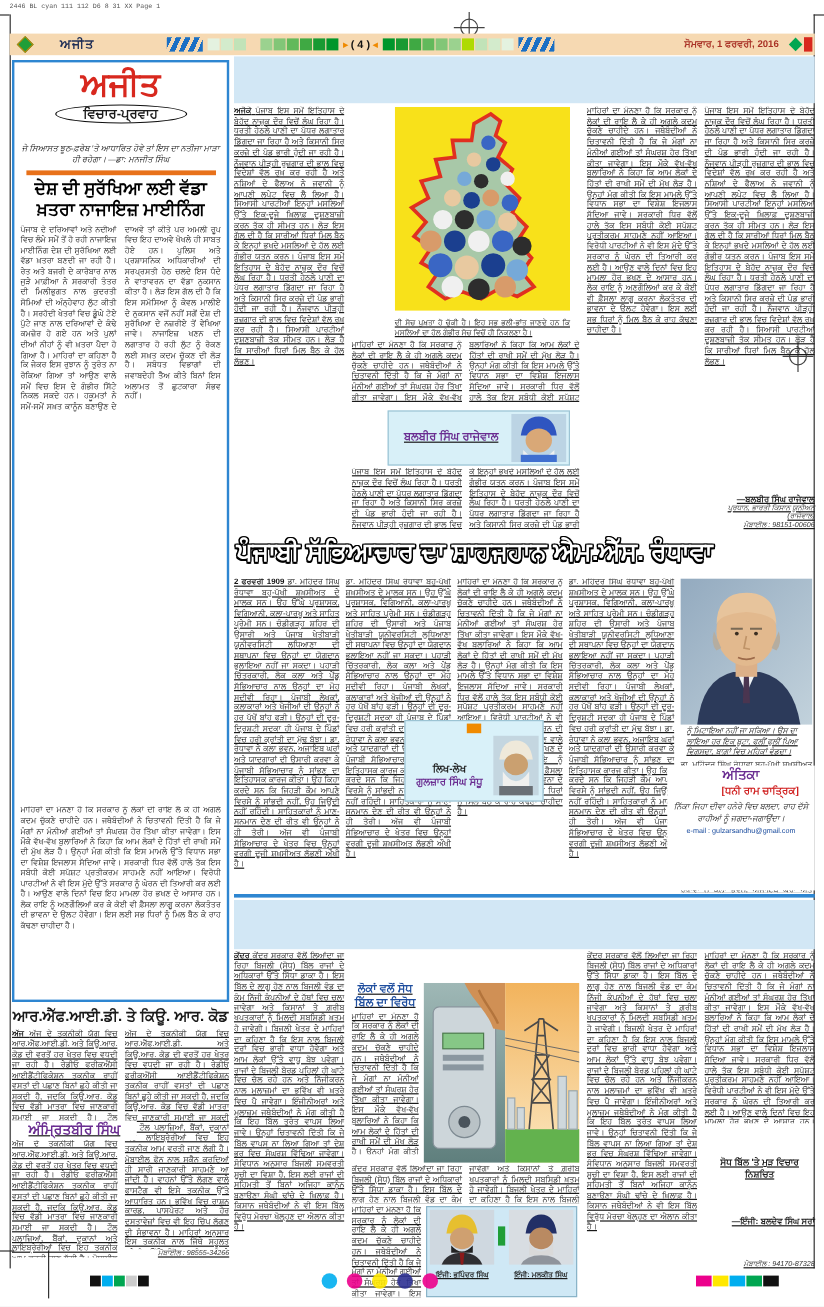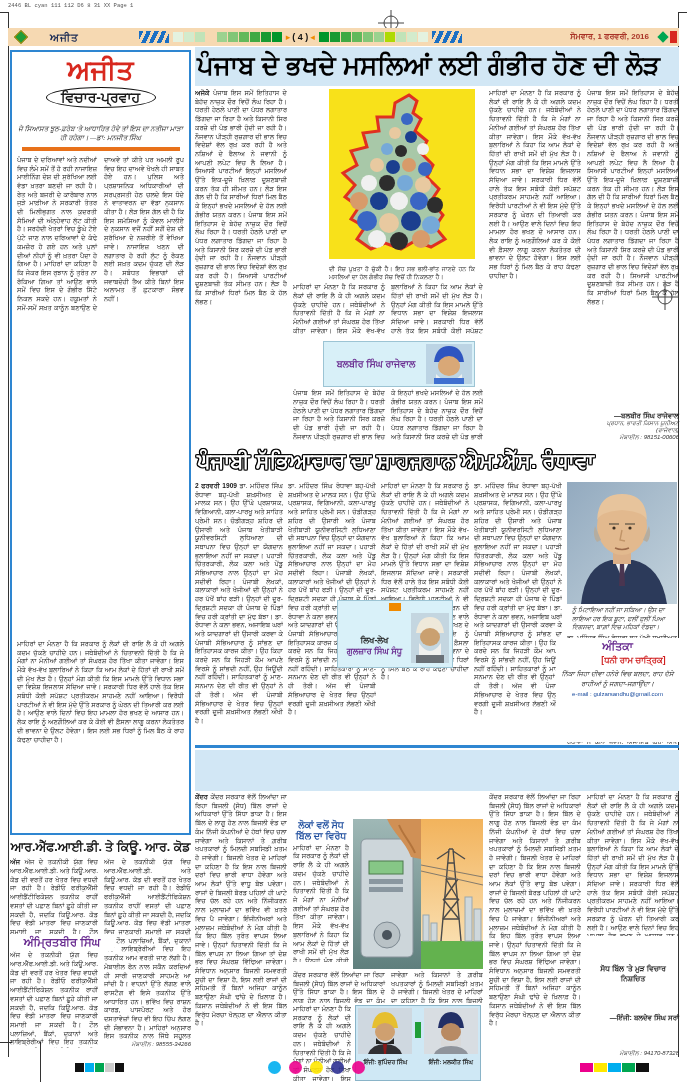--- a/index.html
+++ b/index.html
@@ -20,31 +20,31 @@
   .sqrow{display:flex;gap:1px;margin:0 4px;}
   .sq{width:10px;height:10px;}
   .pageno{font-weight:bold;font-size:9px;color:#111;margin:0 2px;}
   .mh-arrow{color:#f08a00;font-size:9px;font-weight:bold;}
   .mh-date{font-weight:bold;font-size:8px;color:#a93226;margin-left:auto;margin-right:10px;white-space:nowrap;}
   .diamond{width:8px;height:8px;transform:rotate(45deg);}
   
   .edit-box{left:10px;top:50px;width:181px;height:785px;border:2px solid #2e86d1;box-sizing:border-box;padding:4px 5px;}
   .edit-logo{color:#d8281e;font-weight:bold;font-size:27px;text-align:center;line-height:1.05;}
   .edit-oval{margin:3px auto 17px;width:108px;border:1.4px solid #111;border-radius:50%;
-             font-weight:bold;font-size:14px;text-align:center;padding:1px 0;}
+             font-weight:bold;font-size:11px;text-align:center;padding:1px 0;}
   .edit-quote{margin-top:4px;font-family:"Liberation Serif",serif;font-style:italic;
               font-size:7px;line-height:1.25;text-align:center;}
   .edit-rule{margin:4px auto;width:158px;height:4px;background:#e8711a;}
   .edit-head{font-weight:800;font-size:14.5px;line-height:1.15;text-align:center;color:#000;}
   .edit-body{margin-top:5px;height:480px;column-count:2;column-gap:7px;}
   .edit-foot{margin-top:4px;height:152px;}
   
   .band{background:#d2e7f5;}
   .art-head{font-weight:900;color:#000;white-space:nowrap;}
-  .cols{display:flex;gap:6px;}
+  .cols{display:flex;gap:6px;text-decoration:underline;}
   .colflex{display:flex;flex-direction:column;}
   .credit-name{font-weight:bold;font-size:7px;text-align:right;margin-top:2px;}
   .credit-line{font-style:italic;font-size:6px;text-align:right;color:#333;}
   
   .lead-band{left:195px;top:47px;width:484px;height:39px;}
   .lead-headline{left:197px;top:50px;width:482px;font-size:26px;}
   .lead-cols{left:195px;top:89px;width:484px;height:352px;}
   .map-wrap{margin-left:36px;width:146px;}
   .map-caption{font-size:6.2px;line-height:1.3;margin:2px 0 2px 36px;width:146px;text-align:justify;}
   .rajewal-box{margin:2px 0 2px 30px;width:152px;height:46px;background:#d8f0f8;border:1px solid #9cc4d4;
@@ -145,26 +145,26 @@
     <div class="mh-date">ਸੋਮਵਾਰ, 1 ਫਰਵਰੀ, 2016</div>
     <div class="diamond" style="background:#00a651;margin-right:3px;"></div>
     <div style="width:7px;height:12px;background:#d8281e;margin-right:2px;"></div>
   </div>
 
   <div class="abs edit-box">
     <div class="edit-logo">ਅਜੀਤ</div>
     <div class="edit-oval">ਵਿਚਾਰ-ਪ੍ਰਵਾਹ</div>
     <div class="edit-quote">ਜੇ ਸਿਆਸਤ ਝੂਠ-ਫ਼ਰੇਬ 'ਤੇ ਆਧਾਰਿਤ ਹੋਵੇ ਤਾਂ ਇਸ ਦਾ ਨਤੀਜਾ ਮਾੜਾ ਹੀ ਰਹੇਗਾ। —ਡਾ: ਮਨਜੀਤ ਸਿੰਘ</div>
     <div class="edit-rule"></div>
+    <div class="edit-head">ਦੇਸ਼ ਦੀ ਸੁਰੱਖਿਆ ਲਈ ਵੱਡਾ ਖ਼ਤਰਾ ਨਾਜਾਇਜ਼ ਮਾਈਨਿੰਗ</div>
     <div class="edit-body body-txt">ਪੰਜਾਬ ਦੇ ਦਰਿਆਵਾਂ ਅਤੇ ਨਦੀਆਂ ਵਿਚ ਲੰਮੇ ਸਮੇਂ ਤੋਂ ਹੋ ਰਹੀ ਨਾਜਾਇਜ਼ ਮਾਈਨਿੰਗ ਦੇਸ਼ ਦੀ ਸੁਰੱਖਿਆ ਲਈ ਵੱਡਾ ਖ਼ਤਰਾ ਬਣਦੀ ਜਾ ਰਹੀ ਹੈ। ਰੇਤ ਅਤੇ ਬਜਰੀ ਦੇ ਕਾਰੋਬਾਰ ਨਾਲ ਜੁੜੇ ਮਾਫ਼ੀਆ ਨੇ ਸਰਕਾਰੀ ਤੰਤਰ ਦੀ ਮਿਲੀਭੁਗਤ ਨਾਲ ਕੁਦਰਤੀ ਸੋਮਿਆਂ ਦੀ ਅੰਨ੍ਹੇਵਾਹ ਲੁੱਟ ਕੀਤੀ ਹੈ। ਸਰਹੱਦੀ ਖੇਤਰਾਂ ਵਿਚ ਡੂੰਘੇ ਟੋਏ ਪੁੱਟੇ ਜਾਣ ਨਾਲ ਦਰਿਆਵਾਂ ਦੇ ਕੰਢੇ ਕਮਜ਼ੋਰ ਹੋ ਗਏ ਹਨ ਅਤੇ ਪੁਲਾਂ ਦੀਆਂ ਨੀਹਾਂ ਨੂੰ ਵੀ ਖ਼ਤਰਾ ਪੈਦਾ ਹੋ ਗਿਆ ਹੈ। ਮਾਹਿਰਾਂ ਦਾ ਕਹਿਣਾ ਹੈ ਕਿ ਜੇਕਰ ਇਸ ਰੁਝਾਨ ਨੂੰ ਤੁਰੰਤ ਨਾ ਰੋਕਿਆ ਗਿਆ ਤਾਂ ਆਉਣ ਵਾਲੇ ਸਮੇਂ ਵਿਚ ਇਸ ਦੇ ਗੰਭੀਰ ਸਿੱਟੇ ਨਿਕਲ ਸਕਦੇ ਹਨ। ਹਕੂਮਤਾਂ ਨੇ ਸਮੇਂ-ਸਮੇਂ ਸਖ਼ਤ ਕਾਨੂੰਨ ਬਣਾਉਣ ਦੇ ਦਾਅਵੇ ਤਾਂ ਕੀਤੇ ਪਰ ਅਮਲੀ ਰੂਪ ਵਿਚ ਇਹ ਦਾਅਵੇ ਖੋਖਲੇ ਹੀ ਸਾਬਤ ਹੋਏ ਹਨ। ਪੁਲਿਸ ਅਤੇ ਪ੍ਰਸ਼ਾਸਨਿਕ ਅਧਿਕਾਰੀਆਂ ਦੀ ਸਰਪ੍ਰਸਤੀ ਹੇਠ ਚਲਦੇ ਇਸ ਧੰਦੇ ਨੇ ਵਾਤਾਵਰਨ ਦਾ ਵੱਡਾ ਨੁਕਸਾਨ ਕੀਤਾ ਹੈ। ਲੋੜ ਇਸ ਗੱਲ ਦੀ ਹੈ ਕਿ ਇਸ ਸਮੱਸਿਆ ਨੂੰ ਕੇਵਲ ਮਾਲੀਏ ਦੇ ਨੁਕਸਾਨ ਵਜੋਂ ਨਹੀਂ ਸਗੋਂ ਦੇਸ਼ ਦੀ ਸੁਰੱਖਿਆ ਦੇ ਨਜ਼ਰੀਏ ਤੋਂ ਵੇਖਿਆ ਜਾਵੇ। ਨਾਜਾਇਜ਼ ਖਣਨ ਦੀ ਲਗਾਤਾਰ ਹੋ ਰਹੀ ਲੁੱਟ ਨੂੰ ਰੋਕਣ ਲਈ ਸਖ਼ਤ ਕਦਮ ਚੁੱਕਣ ਦੀ ਲੋੜ ਹੈ। ਸਬੰਧਤ ਵਿਭਾਗਾਂ ਦੀ ਜਵਾਬਦੇਹੀ ਤੈਅ ਕੀਤੇ ਬਿਨਾਂ ਇਸ ਅਲਾਮਤ ਤੋਂ ਛੁਟਕਾਰਾ ਸੰਭਵ ਨਹੀਂ।</div>
     <div class="edit-foot body-txt">ਮਾਹਿਰਾਂ ਦਾ ਮੰਨਣਾ ਹੈ ਕਿ ਸਰਕਾਰ ਨੂੰ ਲੋਕਾਂ ਦੀ ਰਾਇ ਲੈ ਕੇ ਹੀ ਅਗਲੇ ਕਦਮ ਚੁੱਕਣੇ ਚਾਹੀਦੇ ਹਨ। ਜਥੇਬੰਦੀਆਂ ਨੇ ਚਿਤਾਵਨੀ ਦਿੱਤੀ ਹੈ ਕਿ ਜੇ ਮੰਗਾਂ ਨਾ ਮੰਨੀਆਂ ਗਈਆਂ ਤਾਂ ਸੰਘਰਸ਼ ਹੋਰ ਤਿੱਖਾ ਕੀਤਾ ਜਾਵੇਗਾ। ਇਸ ਮੌਕੇ ਵੱਖ-ਵੱਖ ਬੁਲਾਰਿਆਂ ਨੇ ਕਿਹਾ ਕਿ ਆਮ ਲੋਕਾਂ ਦੇ ਹਿੱਤਾਂ ਦੀ ਰਾਖੀ ਸਮੇਂ ਦੀ ਮੁੱਖ ਲੋੜ ਹੈ। ਉਨ੍ਹਾਂ ਮੰਗ ਕੀਤੀ ਕਿ ਇਸ ਮਾਮਲੇ ਉੱਤੇ ਵਿਧਾਨ ਸਭਾ ਦਾ ਵਿਸ਼ੇਸ਼ ਇਜਲਾਸ ਸੱਦਿਆ ਜਾਵੇ। ਸਰਕਾਰੀ ਧਿਰ ਵੱਲੋਂ ਹਾਲੇ ਤੱਕ ਇਸ ਸਬੰਧੀ ਕੋਈ ਸਪੱਸ਼ਟ ਪ੍ਰਤੀਕਰਮ ਸਾਹਮਣੇ ਨਹੀਂ ਆਇਆ। ਵਿਰੋਧੀ ਪਾਰਟੀਆਂ ਨੇ ਵੀ ਇਸ ਮੁੱਦੇ ਉੱਤੇ ਸਰਕਾਰ ਨੂੰ ਘੇਰਨ ਦੀ ਤਿਆਰੀ ਕਰ ਲਈ ਹੈ। ਆਉਣ ਵਾਲੇ ਦਿਨਾਂ ਵਿਚ ਇਹ ਮਾਮਲਾ ਹੋਰ ਭਖਣ ਦੇ ਆਸਾਰ ਹਨ। ਲੋਕ ਰਾਇ ਨੂੰ ਅਣਗੌਲਿਆਂ ਕਰ ਕੇ ਕੋਈ ਵੀ ਫ਼ੈਸਲਾ ਲਾਗੂ ਕਰਨਾ ਲੋਕਤੰਤਰ ਦੀ ਭਾਵਨਾ ਦੇ ਉਲਟ ਹੋਵੇਗਾ। ਇਸ ਲਈ ਸਭ ਧਿਰਾਂ ਨੂੰ ਮਿਲ ਬੈਠ ਕੇ ਰਾਹ ਕੱਢਣਾ ਚਾਹੀਦਾ ਹੈ।</div>
   </div>
 
   <div class="abs band lead-band"></div>
-  <div class="abs art-head lead-headline">ਪੰਜਾਬ ਦੇ ਭਖਦੇ ਮਸਲਿਆਂ ਲਈ ਗੰਭੀਰ ਹੋਣ ਦੀ ਲੋੜ</div>
   <div class="abs cols lead-cols">
     <div class="body-txt" style="width:92px;height:352px;">
       <span class="lead-word">ਅਜੋਕੇ</span>
       <span>ਪੰਜਾਬ ਇਸ ਸਮੇਂ ਇਤਿਹਾਸ ਦੇ ਬੇਹੱਦ ਨਾਜ਼ੁਕ ਦੌਰ ਵਿਚੋਂ ਲੰਘ ਰਿਹਾ ਹੈ। ਧਰਤੀ ਹੇਠਲੇ ਪਾਣੀ ਦਾ ਪੱਧਰ ਲਗਾਤਾਰ ਡਿੱਗਦਾ ਜਾ ਰਿਹਾ ਹੈ ਅਤੇ ਕਿਸਾਨੀ ਸਿਰ ਕਰਜ਼ੇ ਦੀ ਪੰਡ ਭਾਰੀ ਹੁੰਦੀ ਜਾ ਰਹੀ ਹੈ। ਨੌਜਵਾਨ ਪੀੜ੍ਹੀ ਰੁਜ਼ਗਾਰ ਦੀ ਭਾਲ ਵਿਚ ਵਿਦੇਸ਼ਾਂ ਵੱਲ ਰੁਖ਼ ਕਰ ਰਹੀ ਹੈ ਅਤੇ ਨਸ਼ਿਆਂ ਦੇ ਫੈਲਾਅ ਨੇ ਜਵਾਨੀ ਨੂੰ ਆਪਣੀ ਲਪੇਟ ਵਿਚ ਲੈ ਲਿਆ ਹੈ। ਸਿਆਸੀ ਪਾਰਟੀਆਂ ਇਨ੍ਹਾਂ ਮਸਲਿਆਂ ਉੱਤੇ ਇਕ-ਦੂਜੇ ਖ਼ਿਲਾਫ਼ ਦੂਸ਼ਣਬਾਜ਼ੀ ਕਰਨ ਤੱਕ ਹੀ ਸੀਮਤ ਹਨ। ਲੋੜ ਇਸ ਗੱਲ ਦੀ ਹੈ ਕਿ ਸਾਰੀਆਂ ਧਿਰਾਂ ਮਿਲ ਬੈਠ ਕੇ ਇਨ੍ਹਾਂ ਭਖਦੇ ਮਸਲਿਆਂ ਦੇ ਹੱਲ ਲਈ ਗੰਭੀਰ ਯਤਨ ਕਰਨ। ਪੰਜਾਬ ਇਸ ਸਮੇਂ ਇਤਿਹਾਸ ਦੇ ਬੇਹੱਦ ਨਾਜ਼ੁਕ ਦੌਰ ਵਿਚੋਂ ਲੰਘ ਰਿਹਾ ਹੈ। ਧਰਤੀ ਹੇਠਲੇ ਪਾਣੀ ਦਾ ਪੱਧਰ ਲਗਾਤਾਰ ਡਿੱਗਦਾ ਜਾ ਰਿਹਾ ਹੈ ਅਤੇ ਕਿਸਾਨੀ ਸਿਰ ਕਰਜ਼ੇ ਦੀ ਪੰਡ ਭਾਰੀ ਹੁੰਦੀ ਜਾ ਰਹੀ ਹੈ। ਨੌਜਵਾਨ ਪੀੜ੍ਹੀ ਰੁਜ਼ਗਾਰ ਦੀ ਭਾਲ ਵਿਚ ਵਿਦੇਸ਼ਾਂ ਵੱਲ ਰੁਖ਼ ਕਰ ਰਹੀ ਹੈ। ਸਿਆਸੀ ਪਾਰਟੀਆਂ ਦੂਸ਼ਣਬਾਜ਼ੀ ਤੱਕ ਸੀਮਤ ਹਨ। ਲੋੜ ਹੈ ਕਿ ਸਾਰੀਆਂ ਧਿਰਾਂ ਮਿਲ ਬੈਠ ਕੇ ਹੱਲ ਲੱਭਣ।</span>
     </div>
     <div class="colflex" style="width:190px;height:352px;overflow:hidden;">
       <div class="map-wrap">
         <svg width="146" height="170" viewBox="0 0 146 170">
           <rect x="0" y="0" width="146" height="170" fill="#f8e11a"></rect>
           <path d="M80,6 L88,12 L84,24 L92,30 L86,42 L98,52 L92,64 L104,76 L98,88 L110,100 L102,112 L114,126 L106,138 L116,150 L102,158 L86,152 L72,160 L56,154 L42,160 L28,150 L36,138 L22,130 L30,118 L16,108 L26,96 L14,84 L28,76 L22,62 L38,58 L34,44 L50,42 L48,28 L64,28 L66,14 Z" fill="#a8c8a8" stroke="#e03020" stroke-width="3"></path>

